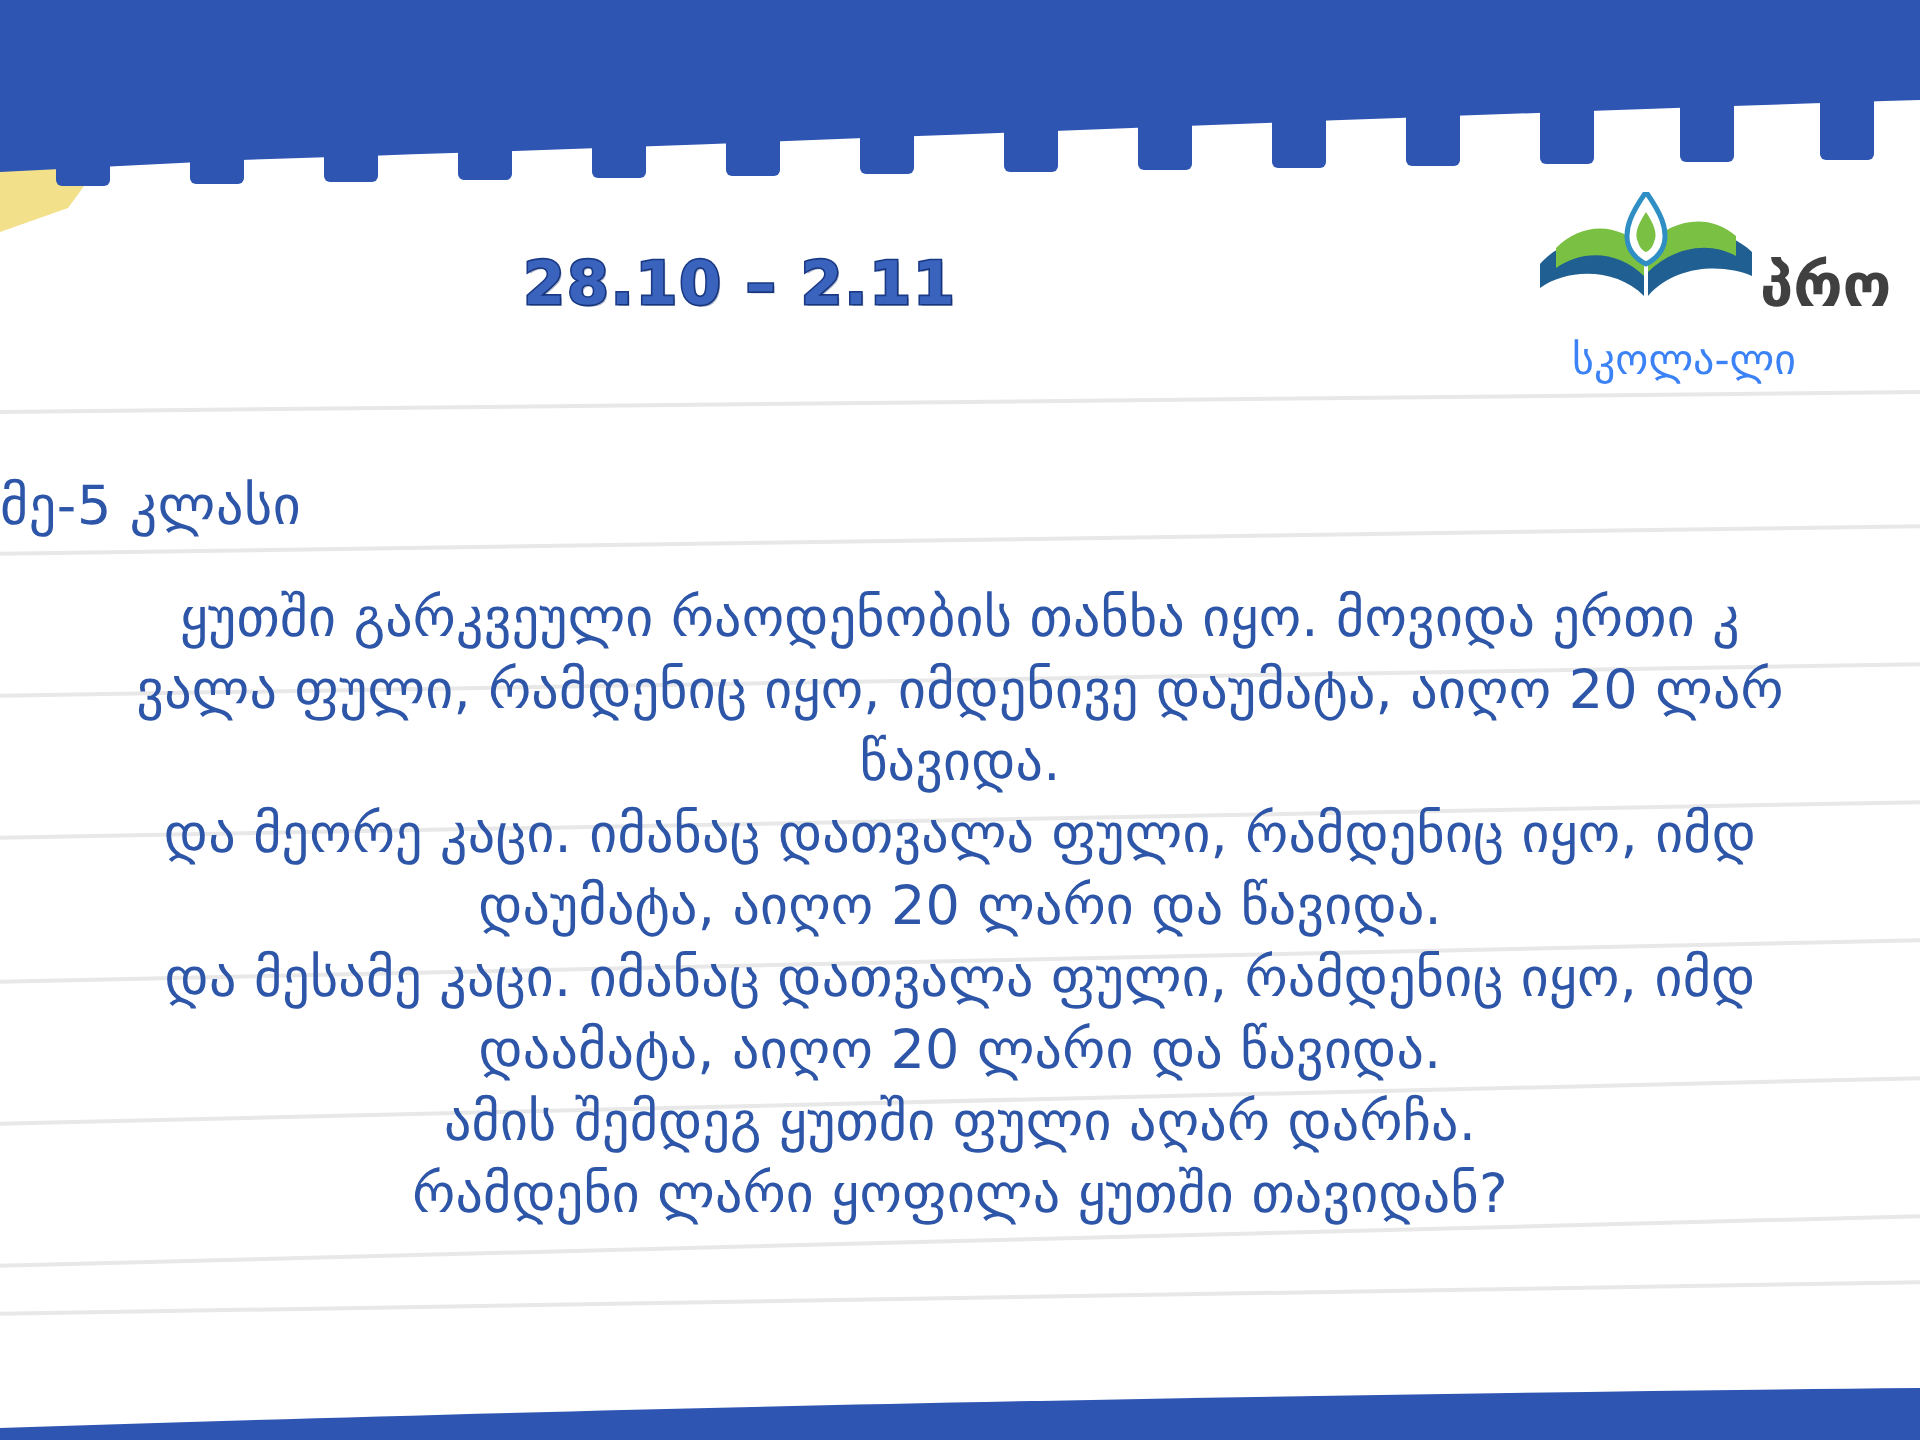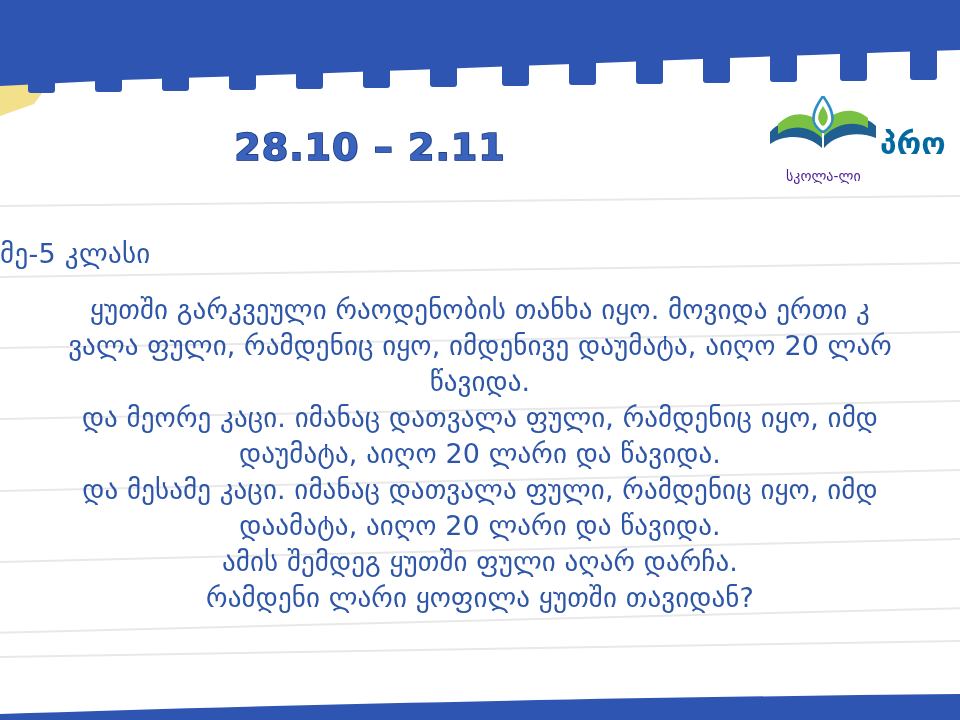--- a/index.html
+++ b/index.html
@@ -60,21 +60,21 @@
     font-weight: bold;
     font-size: 31px;
     letter-spacing: 0.5px;
     color: #3a63bd;
     -webkit-text-stroke: 1.6px #1b3a85;
     paint-order: stroke fill;
     text-shadow: 1px 1px 0 rgba(20,45,110,.35);
     white-space: nowrap;
   }
   .title-line.sub {
-    font-size: 38px;
+    font-size: 30px;
     letter-spacing: 1px;
   }
 
   
   .logo {
     position: absolute;
     left: 762px;
     top: 96px;
     width: 240px;
     height: 112px;
@@ -85,30 +85,30 @@
     top: 0;
     width: 110px;
     height: 62px;
   }
   .logo-text {
     position: absolute;
     left: 118px;
     top: 30px;
     font-size: 30px;
     font-weight: bold;
-    color: #0369a1;
+    color: #404040;
     white-space: nowrap;
     letter-spacing: 0px;
   }
   .logo-sub {
     position: absolute;
     left: 24px;
     top: 72px;
-    font-size: 14px;
-    color: #4c1d95;
+    font-size: 21px;
+    color: #3b82f6;
     white-space: nowrap;
     letter-spacing: 0px;
     text-align: center;
   }
 
   
   .subtitle {
     position: absolute;
     left: 0;
     top: 238px;

